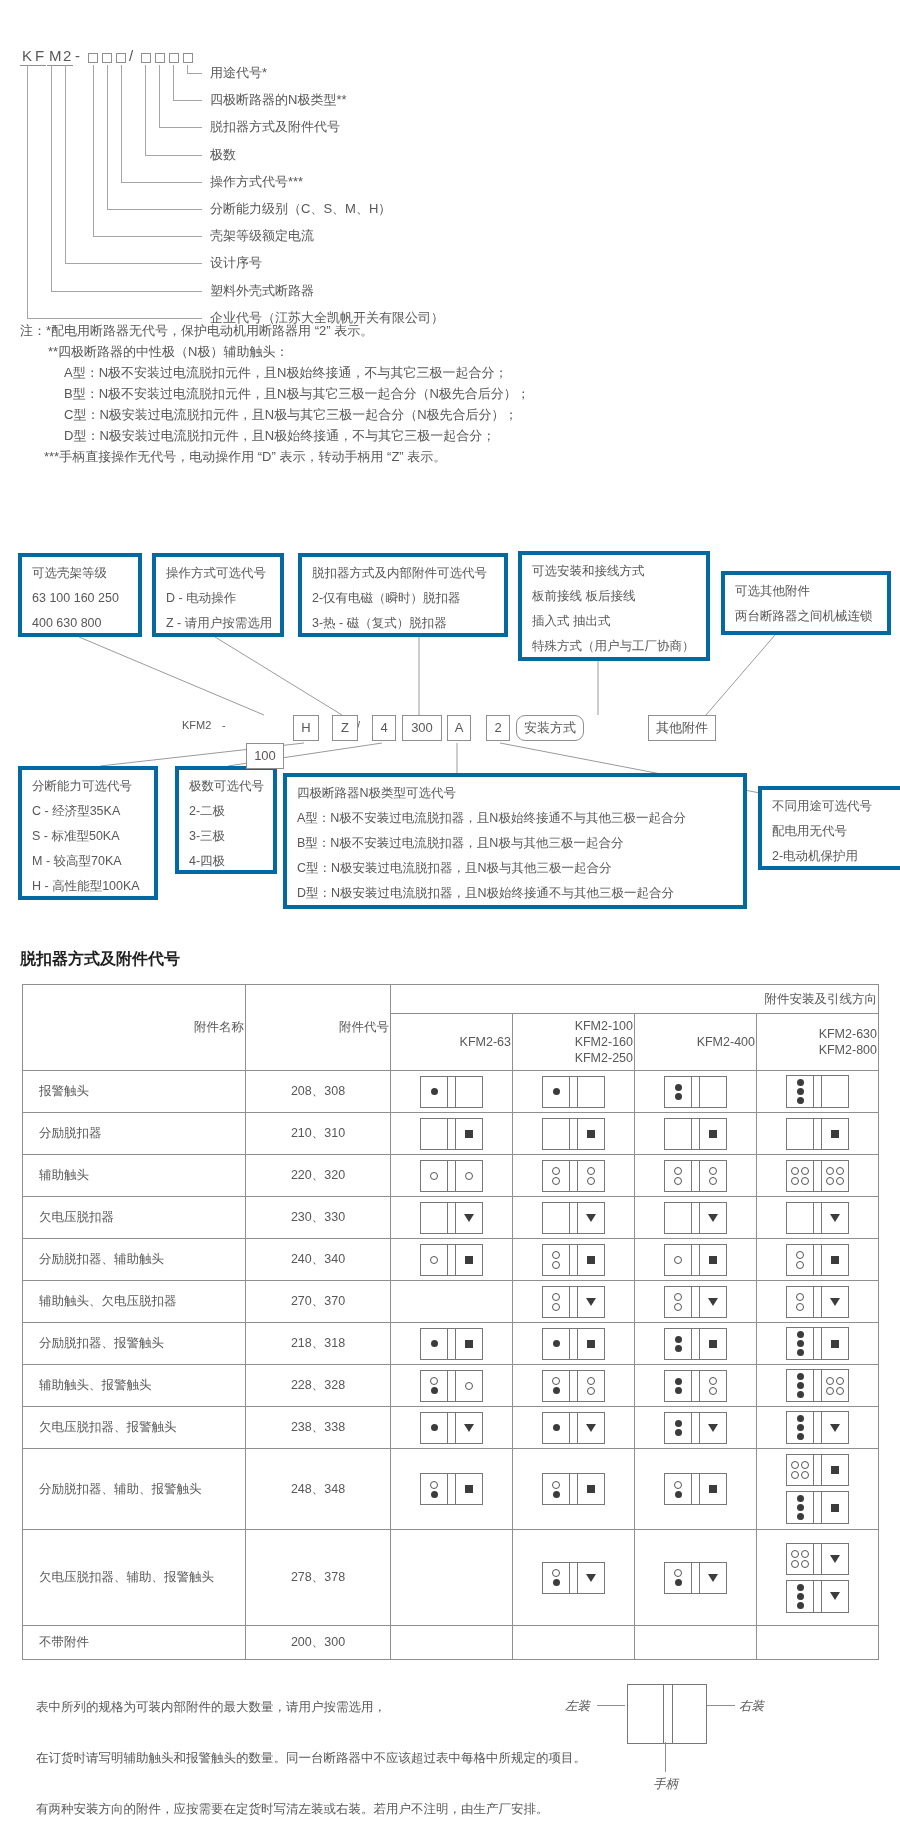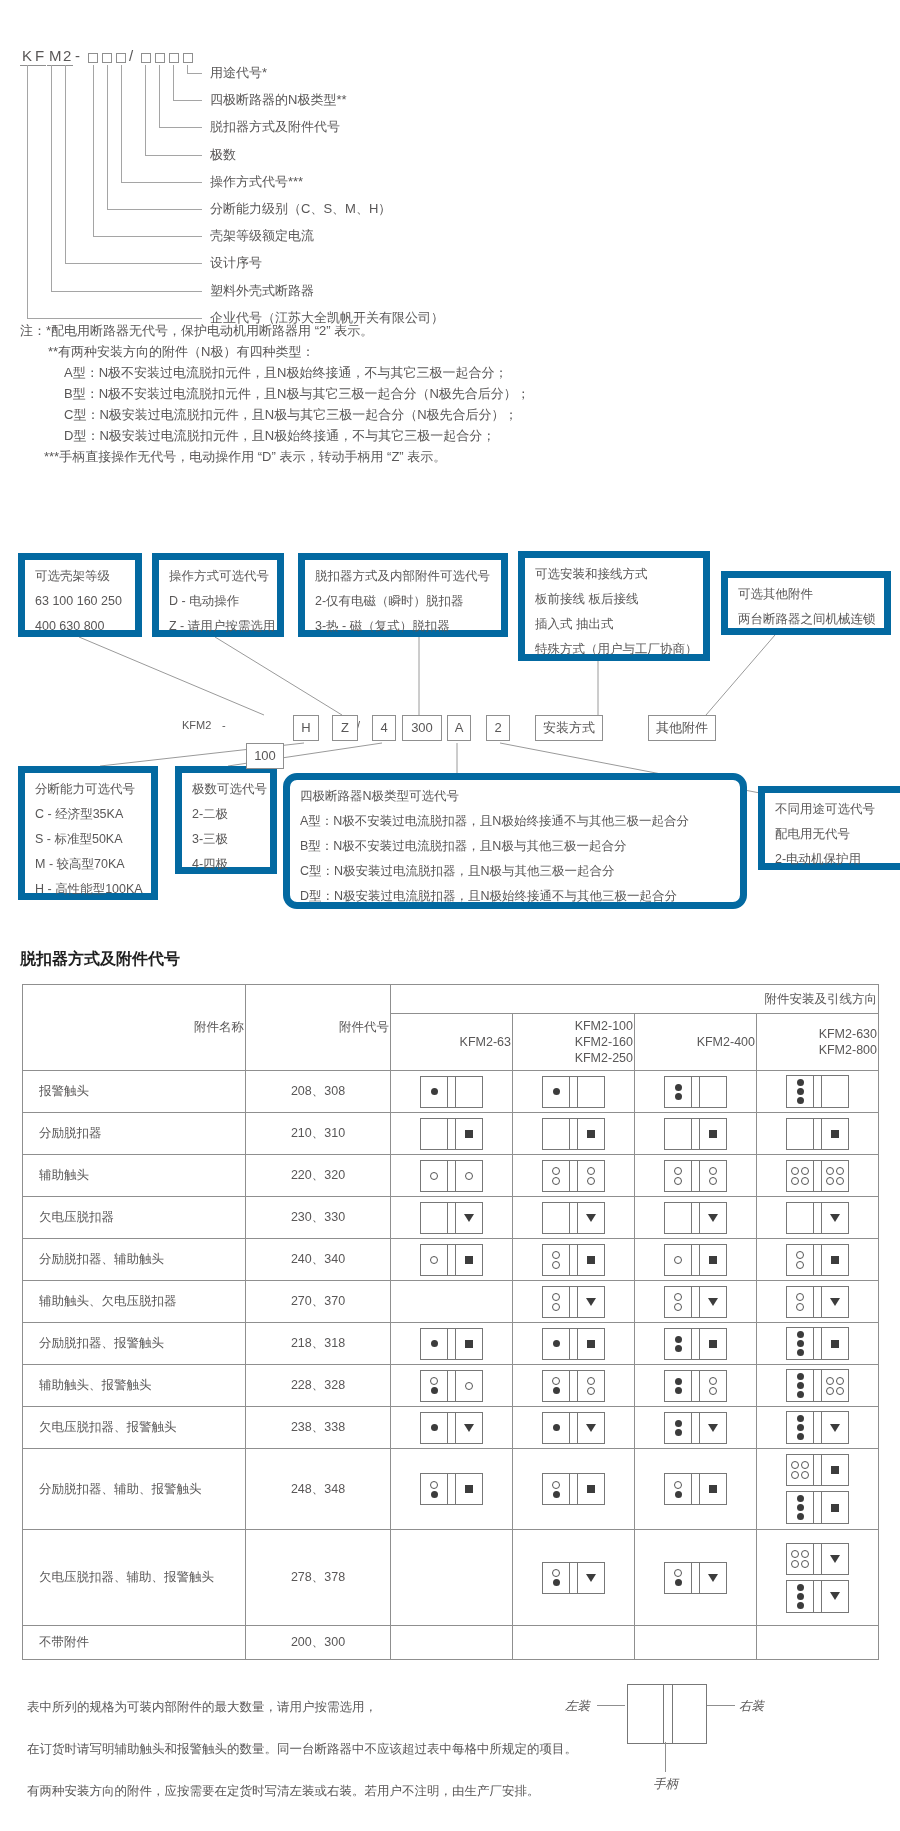--- a/index.html
+++ b/index.html
@@ -14,21 +14,21 @@
   .msq{position:absolute;top:28px;width:8px;height:8px;border:1px solid #8f8f8f;border-bottom:1px solid #8f8f8f;}
   .vl{position:absolute;border-left:1px solid #a5a5a5;width:0;}
   .hl{position:absolute;border-top:1px solid #a5a5a5;height:0;}
   .mlabel{position:absolute;font-size:13px;white-space:nowrap;color:#595757;}
   
   #notes{margin:10px 0 0 20px;font-size:13px;line-height:21px;}
   #notes p{margin:0;white-space:nowrap;}
   
   #selection{position:relative;height:372px;margin-top:84px;}
   #sel-lines{position:absolute;left:0;top:0;}
-  .selbox{position:absolute;border:7px solid #0369a1;background:#fff;padding:4px 10px;box-sizing:border-box;}
+  .selbox{position:absolute;border:4px solid #0369a1;background:#fff;padding:4px 10px;box-sizing:border-box;}
   .selbox-line{font-size:12.5px;line-height:25px;white-space:nowrap;color:#595757;}
   .code-box{position:absolute;top:164px;height:24px;line-height:24px;border:1px solid #8f8f8f;
     text-align:center;font-size:13px;color:#595757;background:#fff;}
   .code-txt{position:absolute;top:168px;font-size:11px;color:#595757;}
   
   #table-title{margin:26px 0 14px 20px;font-size:16px;font-weight:bold;color:#1f1f1f;}
   #trip-table{border-collapse:collapse;margin-left:22px;table-layout:fixed;width:856px;}
   #trip-table th,#trip-table td{border:1px solid #8f8f8f;font-weight:normal;font-size:12.5px;color:#595757;}
   #trip-table th{text-align:right;}
   th.h-name{text-align:left;padding-left:16px;}
@@ -41,21 +41,21 @@
   .mini .cl,.mini .cr{width:26px;min-height:24px;display:flex;flex-direction:column;justify-content:center;align-items:center;gap:2px;padding:3px 0;}
   .mini .cm{width:7px;border-left:1px solid #777;border-right:1px solid #777;}
   .mini-stack{display:flex;flex-direction:column;align-items:center;gap:5px;padding:4px 0;}
   .srow{display:flex;gap:2px;justify-content:center;}
   .s-dot{width:7px;height:7px;border-radius:50%;background:#3c3c3c;}
   .s-ring{width:6px;height:6px;border-radius:50%;border:1px solid #555;background:#fff;}
   .s-sq{width:8px;height:8px;background:#3c3c3c;}
   .s-tri{width:0;height:0;border-left:5px solid transparent;border-right:5px solid transparent;border-top:8px solid #3c3c3c;}
   
   #footer{position:relative;margin:30px 0 0 20px;font-size:12.5px;}
-  #footer p{margin:7px;line-height:35px;white-space:nowrap;}
+  #footer p{margin:16px;line-height:35px;white-space:nowrap;}
   #inst{position:absolute;left:545px;top:-6px;width:330px;height:118px;font-style:italic;}
   #inst .lab{position:absolute;font-size:12.5px;color:#595757;}
   #inst-box{position:absolute;left:62px;top:0;width:78px;height:58px;border:1px solid #777;}
   #inst-mid{position:absolute;left:50%;margin-left:-4px;width:8px;top:0;bottom:0;border-left:1px solid #777;border-right:1px solid #777;}
   .inst-line-h{position:absolute;border-top:1px solid #8f8f8f;height:0;}
   .inst-line-v{position:absolute;border-left:1px solid #8f8f8f;width:0;}
 </style>
 </head>
 <body>
 
@@ -100,21 +100,21 @@
     <div class="vl" style="left: 51px; top: 40px; height: 226px;"></div>
     <div class="hl" style="left: 51px; top: 266px; width: 151px;"></div>
     <span class="mlabel" style="left: 210px; top: 257px;">塑料外壳式断路器</span>
     <div class="vl" style="left: 27px; top: 40px; height: 253px;"></div>
     <div class="hl" style="left: 27px; top: 293px; width: 175px;"></div>
     <span class="mlabel" style="left: 210px; top: 284px;">企业代号（江苏大全凯帆开关有限公司）</span>
   </div>
 
 <div id="notes">
     <p style="padding-left: 0px;">注：*配电用断路器无代号，保护电动机用断路器用 “2” 表示。</p>
-    <p style="padding-left: 28px;">**有两种安装方向的附件（N极）有四种类型：</p>
+    <p style="padding-left: 28px;">**四极断路器的中性极（N极）辅助触头：</p>
     <p style="padding-left: 44px;">A型：N极不安装过电流脱扣元件，且N极始终接通，不与其它三极一起合分；</p>
     <p style="padding-left: 44px;">B型：N极不安装过电流脱扣元件，且N极与其它三极一起合分（N极先合后分）；</p>
     <p style="padding-left: 44px;">C型：N极安装过电流脱扣元件，且N极与其它三极一起合分（N极先合后分）；</p>
     <p style="padding-left: 44px;">D型：N极安装过电流脱扣元件，且N极始终接通，不与其它三极一起合分；</p>
     <p style="padding-left: 24px;">***手柄直接操作无代号，电动操作用 “D” 表示，转动手柄用 “Z” 表示。</p>
   </div>
 
 <div id="selection">
   <svg id="sel-lines" width="900" height="372">
       <line x1="79" y1="86" x2="264" y2="164" stroke="#9a9a9a" stroke-width="1"></line>
@@ -158,21 +158,21 @@
       <div class="selbox-line">S - 标准型50KA</div>
       <div class="selbox-line">M - 较高型70KA</div>
       <div class="selbox-line">H - 高性能型100KA</div>
     </div>
     <div class="selbox" style="left: 175px; top: 215px; width: 102px; height: 108px;">
       <div class="selbox-line">极数可选代号</div>
       <div class="selbox-line">2-二极</div>
       <div class="selbox-line">3-三极</div>
       <div class="selbox-line">4-四极</div>
     </div>
-    <div class="selbox" style="left: 283px; top: 222px; width: 464px; height: 136px; border-radius: 14px;">
+    <div class="selbox" style="left: 283px; top: 222px; width: 464px; height: 136px;">
       <div class="selbox-line">四极断路器N极类型可选代号</div>
       <div class="selbox-line">A型：N极不安装过电流脱扣器，且N极始终接通不与其他三极一起合分</div>
       <div class="selbox-line">B型：N极不安装过电流脱扣器，且N极与其他三极一起合分</div>
       <div class="selbox-line">C型：N极安装过电流脱扣器，且N极与其他三极一起合分</div>
       <div class="selbox-line">D型：N极安装过电流脱扣器，且N极始终接通不与其他三极一起合分</div>
     </div>
     <div class="selbox" style="left: 758px; top: 235px; width: 150px; height: 84px;">
       <div class="selbox-line">不同用途可选代号</div>
       <div class="selbox-line">配电用无代号</div>
       <div class="selbox-line">2-电动机保护用</div>
@@ -180,21 +180,21 @@
     <span class="code-txt" style="left: 182px;">KFM2</span>
     <span class="code-txt" style="left: 222px;">-</span>
     <span class="code-txt" style="left: 357px;">/</span>
     <div class="code-box" style="left: 246px; width: 36px; margin-top: 28px;">100</div>
     <div class="code-box" style="left: 293px; width: 24px;">H</div>
     <div class="code-box" style="left: 332px; width: 24px;">Z</div>
     <div class="code-box" style="left: 372px; width: 22px;">4</div>
     <div class="code-box" style="left: 402px; width: 38px;">300</div>
     <div class="code-box" style="left: 447px; width: 22px;">A</div>
     <div class="code-box" style="left: 486px; width: 22px;">2</div>
-    <div class="code-box" style="left: 535px; width: 66px;">安装方式</div>
+    <div class="code-box" style="left: 516px; width: 66px; border-radius: 9px;">安装方式</div>
     <div class="code-box" style="left: 648px; width: 66px;">其他附件</div>
   </div>
 
 <h3 id="table-title">脱扣器方式及附件代号</h3>
 <table id="trip-table">
     <colgroup>
       <col style="width: 223px;">
       <col style="width: 145px;">
       <col style="width: 122px;">
       <col style="width: 122px;">

